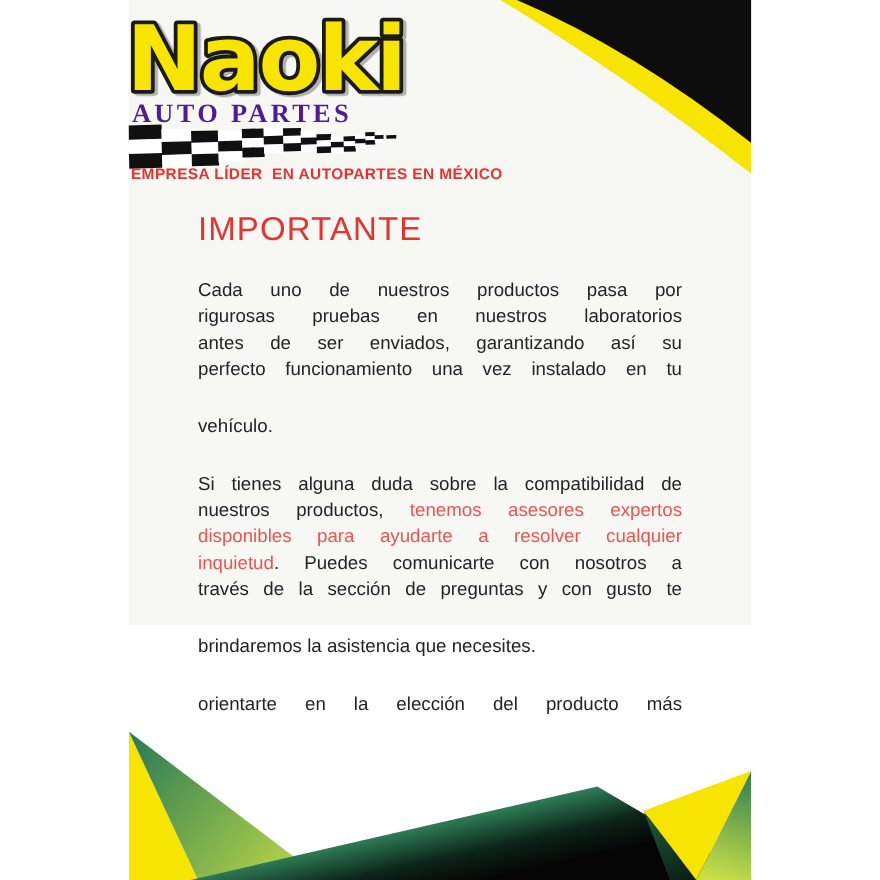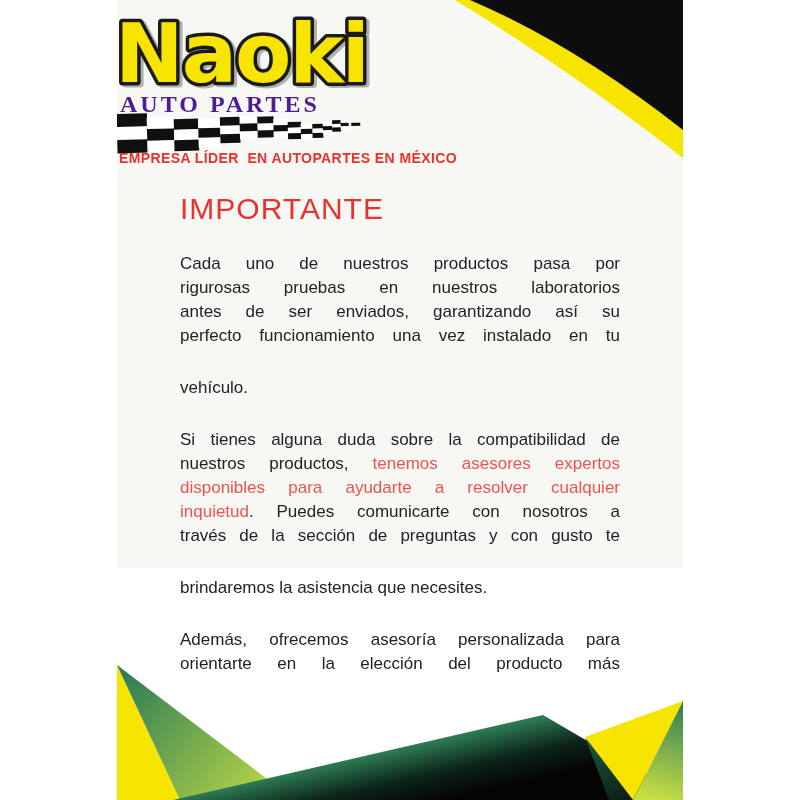--- a/index.html
+++ b/index.html
@@ -145,18 +145,17 @@
       </div>
       <div class="para">
         <div class="line"><span>Si tienes alguna duda sobre la compatibilidad de</span></div>
         <div class="line"><span>nuestros productos, </span><span class="red">tenemos asesores expertos</span></div>
         <div class="line"><span class="red">disponibles para ayudarte a resolver cualquier</span></div>
         <div class="line"><span class="red">inquietud</span><span>. Puedes comunicarte con nosotros a</span></div>
         <div class="line"><span>través de la sección de preguntas y con gusto te</span></div>
         <div class="line last"><span>brindaremos la asistencia que necesites.</span></div>
       </div>
       <div class="para">
-        <div class="line"><span>Además, ofrecemos asesoría personalizada para</span></div>
         <div class="line"><span>orientarte en la elección del producto más</span></div>
       </div>
     </div>
 
 </div>
 
 </body></html>

